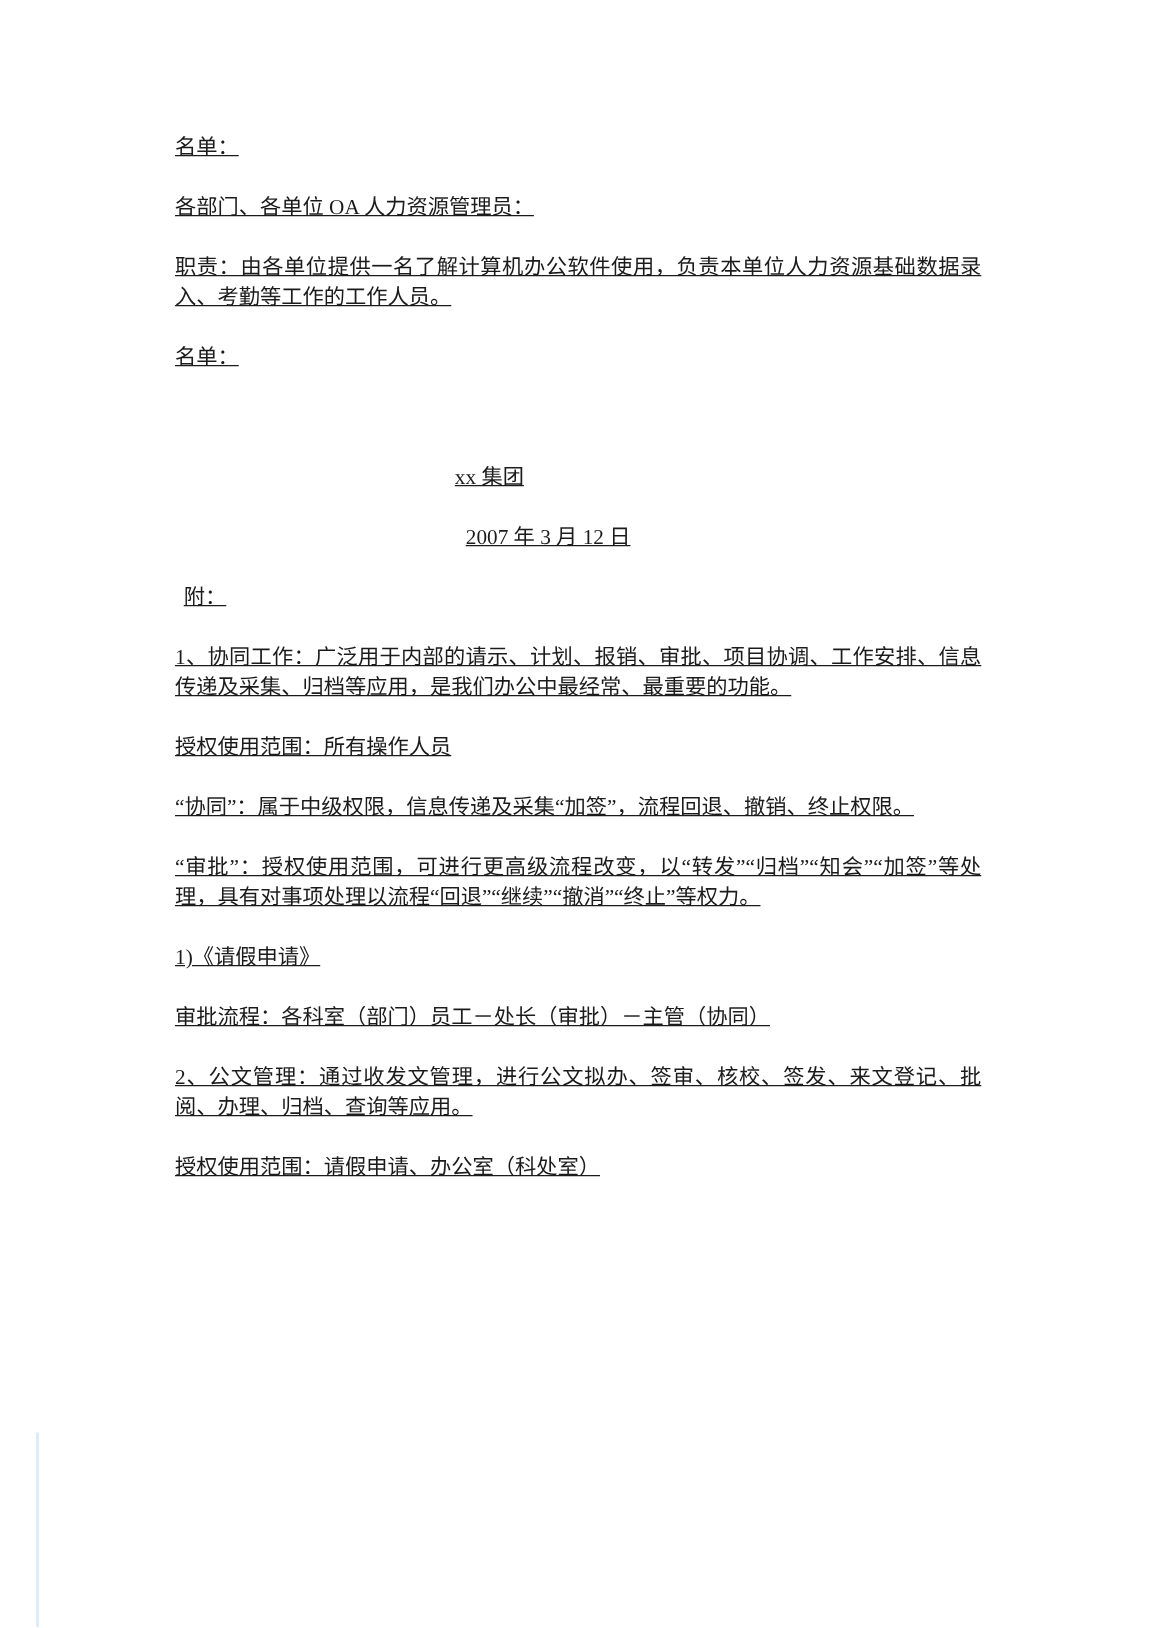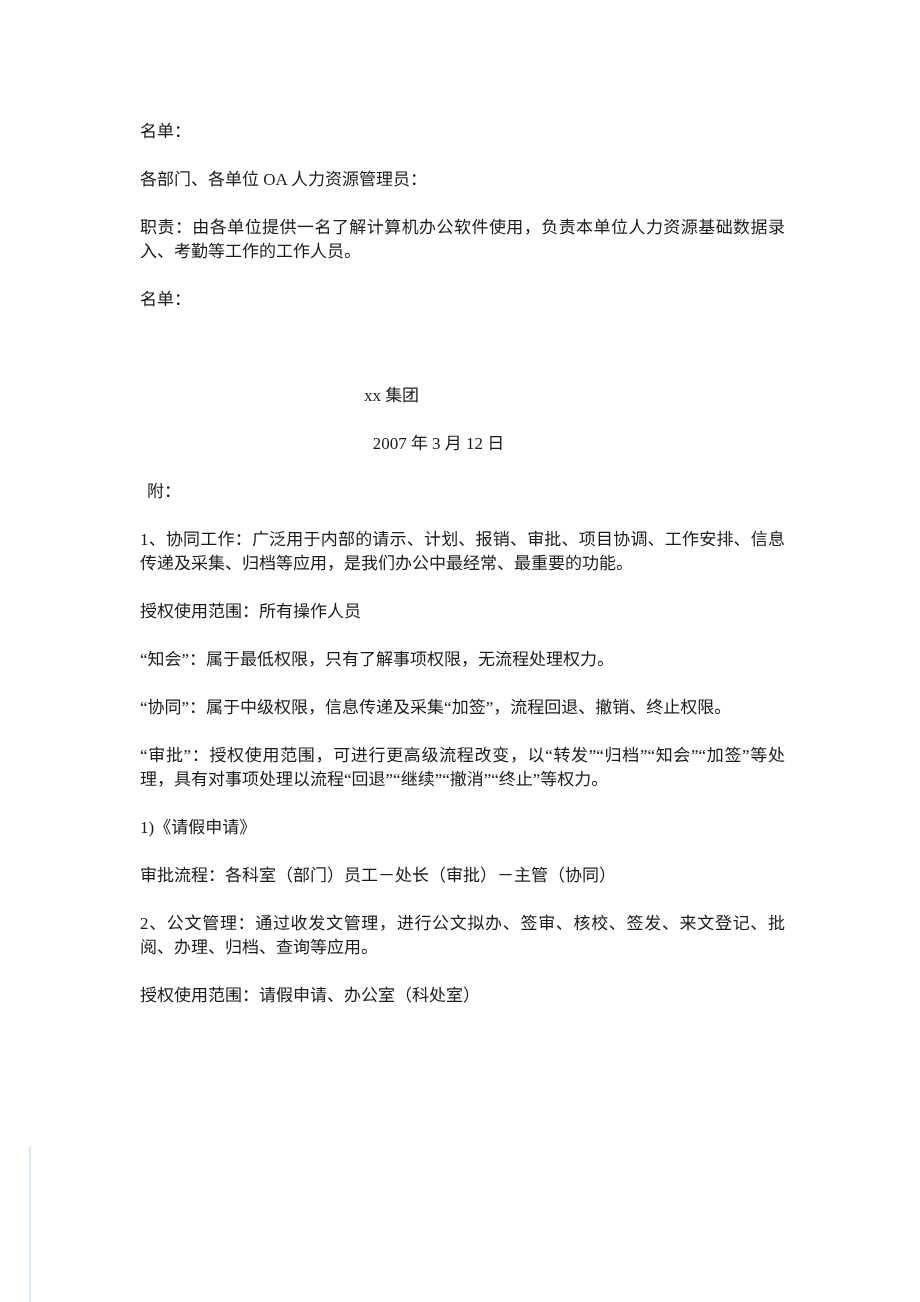--- a/index.html
+++ b/index.html
@@ -11,26 +11,27 @@
     position: relative;
     width: 920px;
     height: 1302px;
     background: #ffffff;
     overflow: hidden;
     font-family: "Liberation Serif", "DejaVu Serif", serif;
   }
   .doc {
     position: absolute;
     left: 140px;
-    top: 120px;
+    top: 106px;
     width: 645px;
     font-size: 17px;
     line-height: 24px;
     text-align: justify;
     letter-spacing: 0;
+    text-decoration: underline;
   }
   .para {
     margin: 0 0 24px 0;
   }
   .blank {
     min-height: 24px;
   }
   .center-title {
     text-align: center;
     text-align-last: center;
@@ -60,21 +61,20 @@
       <p class="para normal">名单：</p>
       <p class="para normal">各部门、各单位 OA 人力资源管理员：</p>
       <p class="para normal">职责：由各单位提供一名了解计算机办公软件使用，负责本单位人力资源基础数据录入、考勤等工作的工作人员。</p>
       <p class="para normal">名单：</p>
       <p class="para blank"></p>
       <p class="para center-title">xx 集团</p>
       <p class="para center-date">2007 年 3 月 12 日</p>
       <p class="para indent">附：</p>
       <p class="para normal">1、协同工作：广泛用于内部的请示、计划、报销、审批、项目协调、工作安排、信息传递及采集、归档等应用，是我们办公中最经常、最重要的功能。</p>
       <p class="para normal">授权使用范围：所有操作人员</p>
-      <p class="para normal">“知会”：属于最低权限，只有了解事项权限，无流程处理权力。</p>
       <p class="para normal">“协同”：属于中级权限，信息传递及采集“加签”，流程回退、撤销、终止权限。</p>
       <p class="para normal">“审批”：授权使用范围，可进行更高级流程改变，以“转发”“归档”“知会”“加签”等处理，具有对事项处理以流程“回退”“继续”“撤消”“终止”等权力。</p>
       <p class="para normal">1)《请假申请》</p>
       <p class="para normal">审批流程：各科室（部门）员工－处长（审批）－主管（协同）</p>
       <p class="para normal">2、公文管理：通过收发文管理，进行公文拟办、签审、核校、签发、来文登记、批阅、办理、归档、查询等应用。</p>
       <p class="para normal">授权使用范围：请假申请、办公室（科处室）</p>
     </div>
   <div class="margin-guide" style="background: rgb(219, 232, 245);"></div>
 </div>
 

